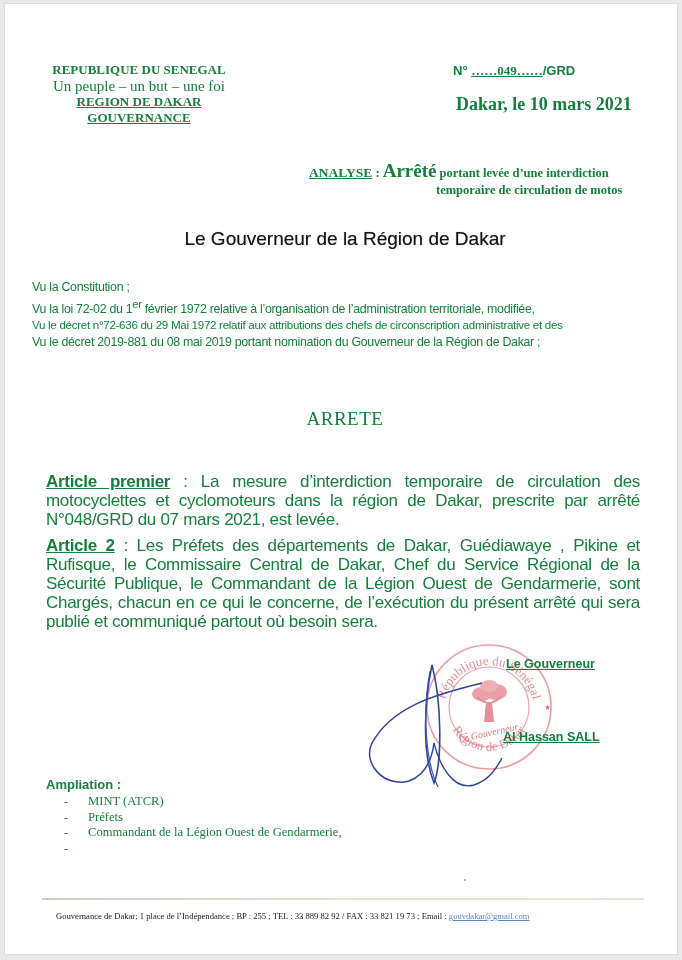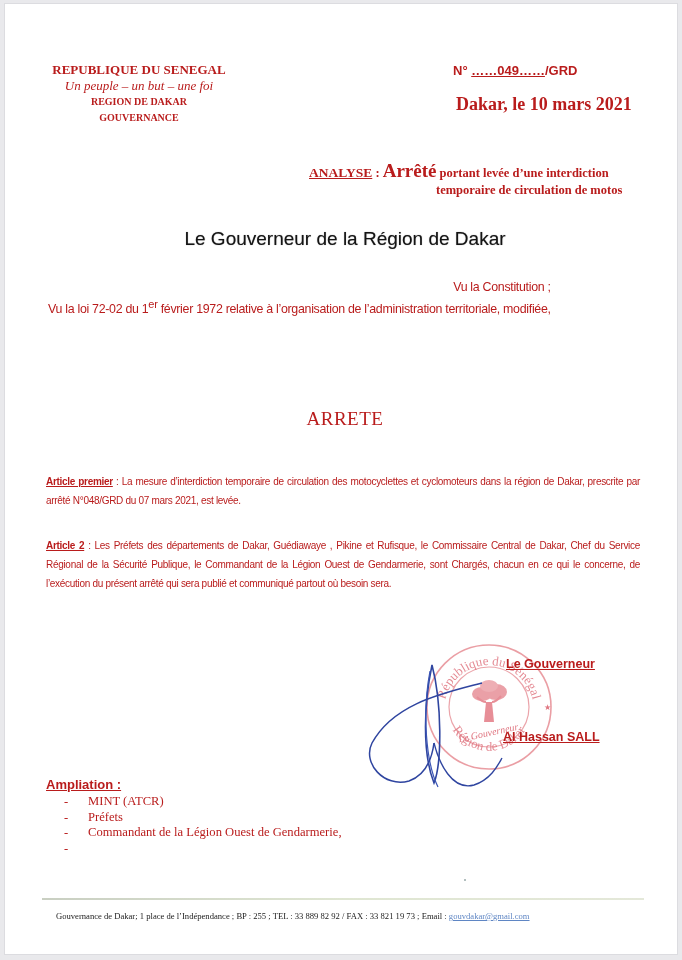--- a/index.html
+++ b/index.html
@@ -9,62 +9,62 @@
     position: relative;
   }
   .page {
     position: absolute; left: 4px; top: 3px; width: 674px; height: 952px;
     background: #ffffff;
     box-shadow: inset 0 0 0 1px #dcdce0;
   }
   .serif { font-family: "Liberation Serif", "DejaVu Serif", serif; }
   .sans { font-family: "Liberation Sans", "DejaVu Sans", sans-serif; }
   .narrow { font-family: "Liberation Sans", "DejaVu Sans", sans-serif; letter-spacing: -0.3px; }
-  .abs { position: absolute; color: #b91c1c; white-space: nowrap; }
+  .abs { position: absolute; color: #15803d; white-space: nowrap; }
 
   
   .hdr-left { left: 40px; top: 58px; width: 190px; text-align: center; }
   .hdr-left .l1 { font-weight: bold; font-size: 13px; line-height: 17px; }
-  .hdr-left .l2 { font-style: italic; font-size: 13px; line-height: 16px; }
-  .hdr-left .l3, .hdr-left .l4 { font-weight: bold; font-size: 10px; line-height: 16px; }
+  .hdr-left .l2 { font-size: 15px; line-height: 16px; }
+  .hdr-left .l3, .hdr-left .l4 { font-weight: bold; font-size: 13px; line-height: 16px; text-decoration: underline; }
 
   
   .hdr-num { left: 449px; top: 60px; font-weight: bold; font-size: 13px; }
-  .hdr-num .numval { text-decoration: underline; }
+  .hdr-num .numval { text-decoration: underline; font-family: Liberation Serif, serif; }
   .hdr-date { left: 452px; top: 91px; font-weight: bold; font-size: 18px; }
 
   
   .analyse { left: 305px; top: 158px; font-size: 12.5px; font-weight: bold; line-height: 20px; }
   .analyse .label { text-decoration: underline; font-size: 13.5px; }
   .analyse .big { font-size: 19px; }
   .analyse2 { left: 432px; top: 180px; font-size: 12.5px; font-weight: bold; }
 
   
   .gov-title { left: 0; width: 682px; top: 225px; text-align: center; font-size: 19px; color: #141414; text-shadow: 0 0 1px #888; }
 
   
-  .visas { left: 44px; top: 276px; font-size: 12.4px; line-height: 16.5px; text-align: right; }
+  .visas { left: 28px; top: 276px; font-size: 12.4px; line-height: 16.5px; }
   .visas .small { font-size: 11.6px; }
   sup { font-size: 11px; }
 
   .arrete { left: 0; width: 682px; top: 405px; text-align: center; font-size: 19px; letter-spacing: 0.5px; }
 
-  .art { left: 42px; width: 594px; font-size: 10px; line-height: 19px; white-space: normal; text-align: justify; }
+  .art { left: 42px; width: 594px; font-size: 17px; line-height: 19px; white-space: normal; text-align: justify; }
   .art .lbl { font-weight: bold; text-decoration: underline; }
   .art1 { top: 469px; }
   .art2 { top: 533px; }
 
   
   .stamp { position: absolute; left: 418px; top: 637px; width: 134px; height: 134px; }
   .signature { position: absolute; left: 360px; top: 660px; width: 190px; height: 130px; }
   .sig-title { left: 502px; top: 654px; font-weight: bold; font-size: 12.5px; text-decoration: underline; }
   .sig-name { left: 499px; top: 727px; font-weight: bold; font-size: 12.5px; text-decoration: underline; }
 
   
-  .ampl-title { left: 42px; top: 774px; font-weight: bold; font-size: 13px; text-decoration: underline; }
+  .ampl-title { left: 42px; top: 774px; font-weight: bold; font-size: 13px; }
   .ampl-list { left: 60px; top: 791px; font-size: 12.6px; line-height: 15.5px; margin: 0; padding: 0; list-style: none; }
   .ampl-list li { position: relative; padding-left: 24px; }
   .ampl-list li .dash { position: absolute; left: 0; top: 0; }
 
   
   .footer-rule { position: absolute; left: 38px; top: 895px; width: 602px; height: 2px;
     background: linear-gradient(to right, #c9cfc2, #dfe6d2, #e4e8d9); }
   .footer { left: 52px; top: 908px; font-size: 8.6px; color: #222; }
   .footer .email { color: #5f86c4; text-decoration: underline; }
 
@@ -86,20 +86,22 @@
   <div class="abs hdr-date serif">Dakar, le 10 mars 2021</div>
 
   <div class="abs analyse2 serif">temporaire de circulation de motos</div>
   <div class="abs analyse serif"><span class="label">ANALYSE</span><span> : </span><span class="big">Arrêté</span><span> portant levée d’une interdiction</span></div>
 
   <div class="abs gov-title sans">Le Gouverneur de la Région de Dakar</div>
 
   <div class="abs visas narrow">
     <div>Vu la Constitution ;</div>
     <div><span>Vu la loi 72-02 du 1</span><sup>er</sup><span> février 1972 relative à l’organisation de l’administration territoriale, modifiée,</span></div>
+    <div class="small">Vu le décret n°72-636 du 29 Mai 1972 relatif aux attributions des chefs de circonscription administrative et des</div>
+    <div>Vu le décret 2019-881 du 08 mai 2019 portant nomination du Gouverneur de la Région de Dakar ;</div>
   </div>
 
   <div class="abs arrete serif">ARRETE</div>
 
   <div class="abs art art1 narrow"><span class="lbl">Article  premier</span><span> : </span><span>La mesure d’interdiction temporaire de circulation des motocyclettes et cyclomoteurs dans la région de Dakar, prescrite par arrêté N°048/GRD du 07 mars 2021, est levée.</span></div>
 
   <div class="abs art art2 narrow"><span class="lbl">Article 2</span><span> : </span><span>Les Préfets des départements de Dakar, Guédiawaye , Pikine et Rufisque, le Commissaire Central de Dakar, Chef du Service Régional de la Sécurité Publique, le Commandant de la Légion Ouest de Gendarmerie, sont Chargés, chacun en ce qui le concerne, de l’exécution du présent arrêté qui sera publié et communiqué partout où besoin sera.</span></div>
 
   <svg class="stamp" viewBox="0 0 134 134">
     <defs>

